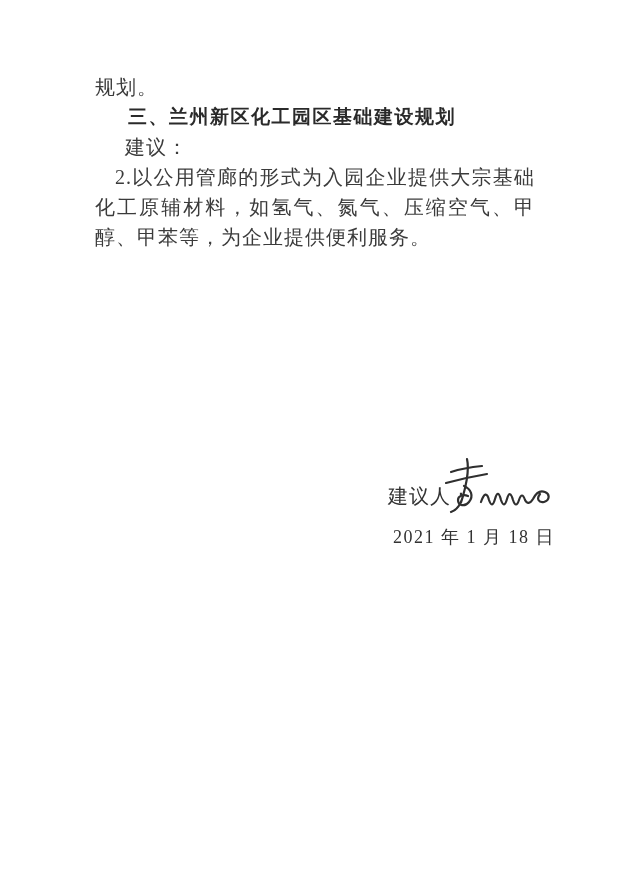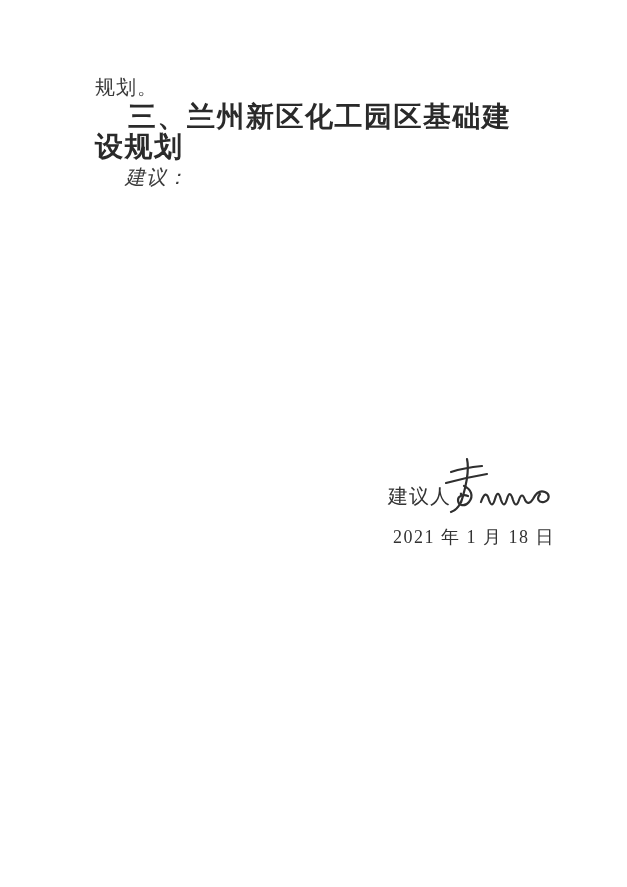--- a/index.html
+++ b/index.html
@@ -27,27 +27,27 @@
     font-size: 20px;
     line-height: 30px;
     letter-spacing: 1px;
     text-align: justify;
     color: #3b3b3b;
   }
   .heading {
     margin: 0;
     font-family: Liberation Serif, serif;
     font-weight: bold;
-    font-size: 28px;
+    font-size: 19px;
     line-height: 30px;
     letter-spacing: 1.5px;
     color: #2a2a2a;
     text-indent: 33px;
   }
-  .indent-suggest { text-indent: 30px; font-style: italic; }
+  .indent-suggest { text-indent: 30px; }
   .indent-p1 { text-indent: 33px; }
   .indent-p2 { text-indent: 20px; }
 
   .sig-area {
     position: absolute;
     left: 385px;
     top: 456px;
     width: 180px;
     height: 90px;
   }
@@ -78,20 +78,21 @@
   }
 </style>
 </head>
 <body>
 
 <div class="page">
   <div class="content">
     <p class="body-text">规划。</p>
     <h3 class="heading">三、兰州新区化工园区基础建设规划</h3>
     <p class="body-text indent-suggest">建议：</p>
+    <p class="body-text indent-p2">2.以公用管廊的形式为入园企业提供大宗基础化工原辅材料，如氢气、氮气、压缩空气、甲醇、甲苯等，为企业提供便利服务。</p>
   </div>
 
   <div class="sig-area">
     <span class="sig-label">建议人：</span>
     <svg class="sig-svg" width="120" height="58" viewBox="0 0 120 58" fill="none" xmlns="http://www.w3.org/2000/svg">
       <g stroke="#2f2f2f" stroke-width="2.2" stroke-linecap="round" fill="none">
         <path d="M30 3 C32 12 30 26 26 40 C24 48 20 54 14 56"></path>
         <path d="M14 16 C23 13 35 11 45 10"></path>
         <path d="M9 27 C24 23 38 20 50 18"></path>
         <path d="M27 30 C34 33 37 40 32 46 C28 51 21 50 21 44 C21 40 26 38 31 40"></path>

